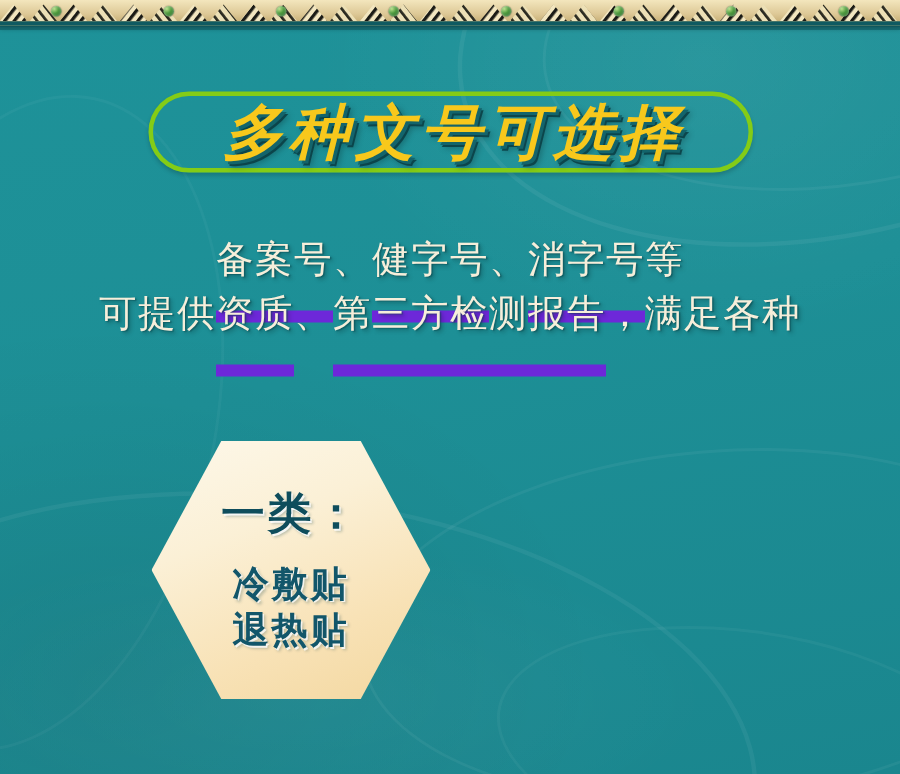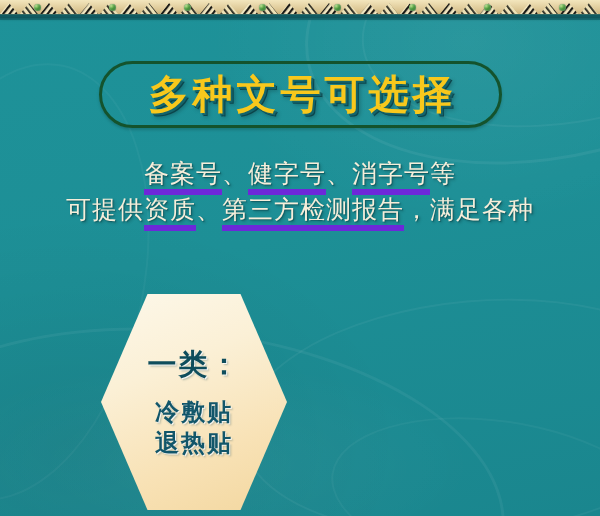--- a/index.html
+++ b/index.html
@@ -82,25 +82,26 @@
     background: linear-gradient(180deg, #10565c 0%, #14666d 100%);
     opacity: 0.85;
   }
 
   
   .title-pill {
     position: absolute;
     left: 99px;
     top: 61px;
     width: 403px;
-    height: 67px;
-    border: 3px solid #14532d;
+    height: 54px;
+    border: 3px solid #84cc16;
     border-radius: 36px;
     box-sizing: border-box;
     box-shadow: 0 2px 3px rgba(0,0,0,0.18);
+    font-style: italic;
   }
   .title-text {
     position: absolute;
     left: 0; top: 0;
     width: 100%; height: 100%;
     display: flex;
     align-items: center;
     justify-content: center;
     font-family: "DejaVu Sans", "Liberation Sans", sans-serif;
     font-weight: 700;
@@ -123,29 +124,29 @@
     width: 600px;
     text-align: center;
     color: #f6eeda;
     font-size: 25px;
     line-height: 36px;
     letter-spacing: 1px;
     text-shadow: 1px 1px 1px rgba(8,62,68,0.55), 2px 2px 3px rgba(0,0,0,0.22);
   }
   .body-block .line { white-space: nowrap; }
   .body-block .u {
-    border-bottom: 6px solid #6d28d9;
-    padding-bottom: 2px;
+    border-bottom: 8px solid #6d28d9;
+    padding-bottom: 20px;
   }
 
   
   .hex {
     position: absolute;
     width: 186px;
-    height: 216px;
+    height: 172px;
     clip-path: polygon(25% 0%, 75% 0%, 100% 50%, 75% 100%, 25% 100%, 0% 50%);
     background: linear-gradient(158deg, #fdf8ea 0%, #fbf0d6 34%, #f8e2b6 70%, #f3d79f 100%);
     filter: drop-shadow(3px 4px 4px rgba(0,0,0,0.28));
     display: flex;
     flex-direction: column;
     align-items: center;
     justify-content: center;
   }
   .hex.left  { left: 101px; top: 294px; }
   .hex.right { left: 314px; top: 294px; }

